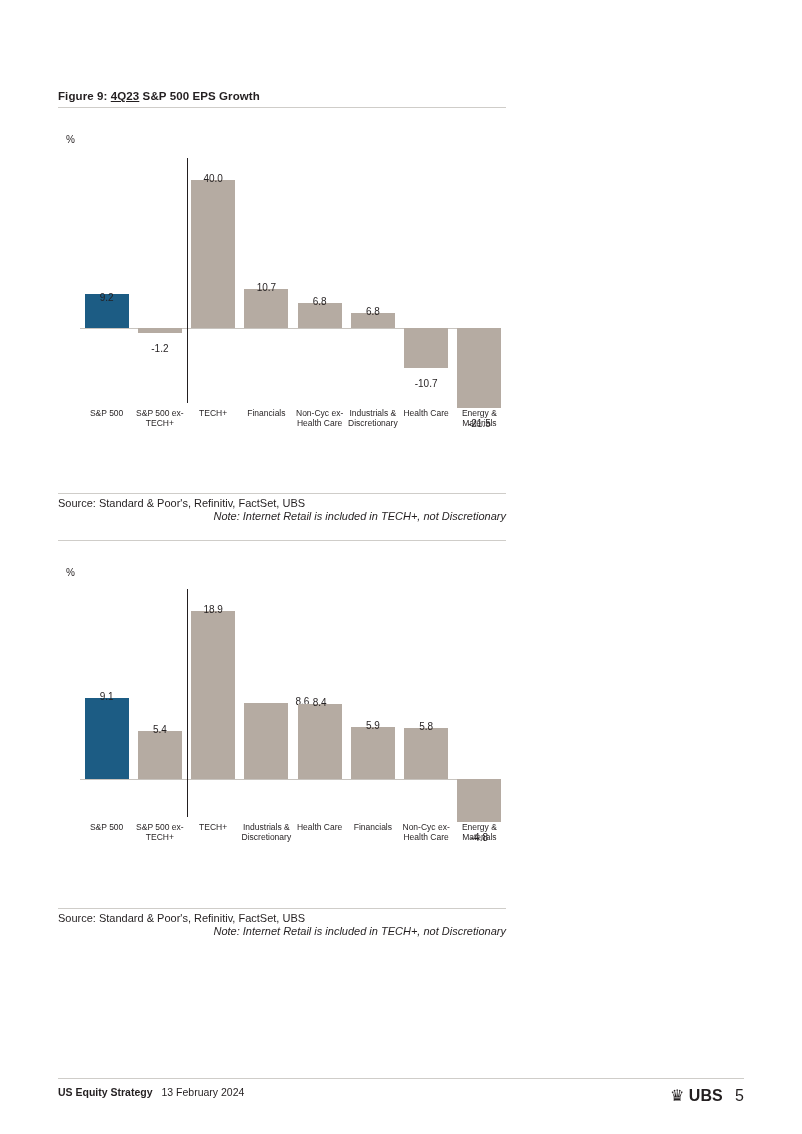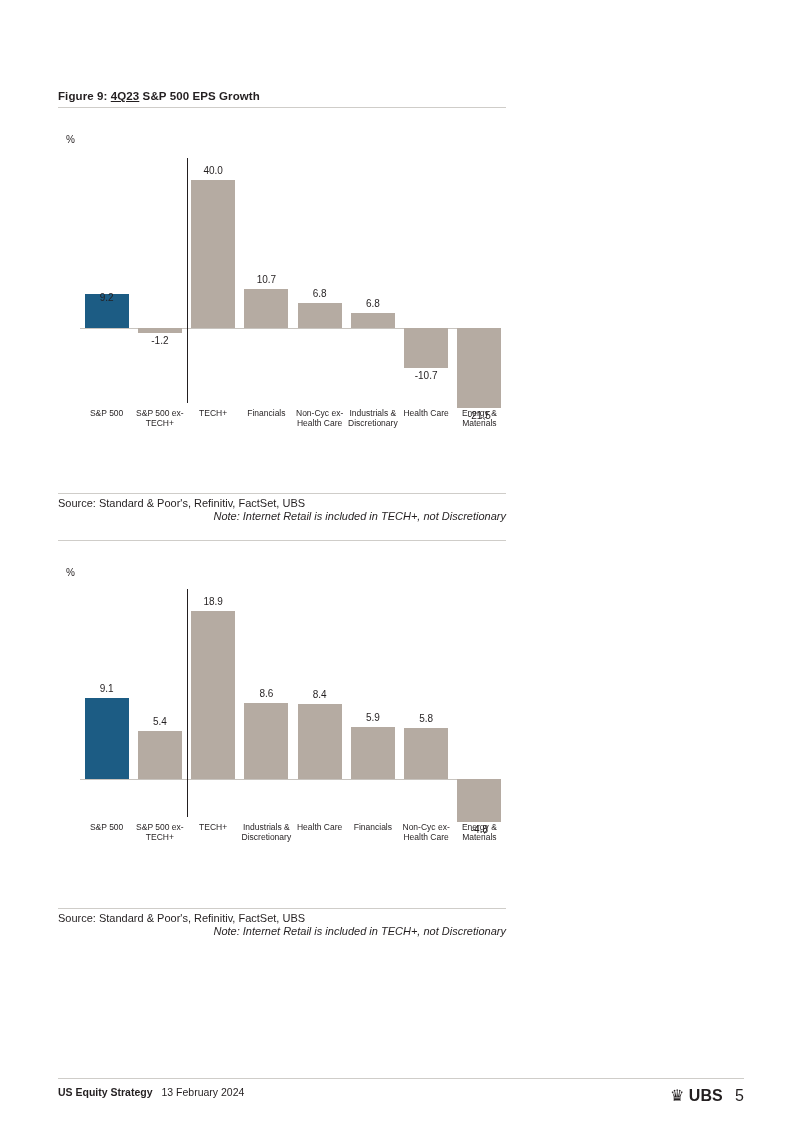--- a/index.html
+++ b/index.html
@@ -33,20 +33,21 @@
   
   .plot { position:absolute; }
   .bar {
     position:absolute;
     background:#b5aba2;
   }
   .bar.highlight { background:#1c5c84; }
   .bar-label {
     position:absolute; font-size:10px; color:#231f20; text-align:center;
     white-space:nowrap;
+    margin-top:8px;
   }
   .cat-label {
     position:absolute; font-size:8.5px; color:#231f20; text-align:center;
     line-height:10px;
   }
   .zero-line { position:absolute; background:#c8c4bf; height:1px; }
   .sep-line { position:absolute; background:#231f20; width:1.3px; }
 
   
   .footer-rule { position:absolute; left:58px; width:686px; border-top:1px solid #cfcdc9; }
@@ -63,21 +64,21 @@
   <div class="figure" id="fig9" style="top:90px;">
     <div class="fig-title">
       <span>Figure 9: </span><span class="u">4Q23</span><span> S&amp;P 500 EPS Growth</span>
     </div>
     <div class="fig-rule"></div>
     <div class="chart-area" style="height:385px;">
       <div class="axis-unit" style="left:8px; top:26px;">%</div>
       <div class="plot" id="plot9" style="left:0px; top:50px; width:448px; height:320px;">
           <div class="zero-line" style="left: 22px; top: 170.293px; width: 418px;"></div>
           <div class="bar highlight" style="left: 26.625px; width: 44px; height: 34.1073px; top: 136.185px;"></div>
-          <div class="bar-label" style="left: 18.625px; width: 60px; top: 134px;">9.2</div>
+          <div class="bar-label" style="left: 18.625px; width: 60px; top: 126px;">9.2</div>
           <div class="cat-label" style="left: 23px; width: 51.25px; top: 250px;">S&amp;P 500</div>
           <div class="bar" style="left: 79.875px; width: 44px; height: 4.44878px; top: 170.293px;"></div>
           <div class="bar-label" style="left: 71.875px; width: 60px; top: 176.741px;">-1.2</div>
           <div class="cat-label" style="left: 76.25px; width: 51.25px; top: 250px;">S&amp;P 500 ex-TECH+</div>
           <div class="bar" style="left: 133.125px; width: 44px; height: 148.293px; top: 22px;"></div>
           <div class="bar-label" style="left: 125.125px; width: 60px; top: 7px;">40.0</div>
           <div class="cat-label" style="left: 129.5px; width: 51.25px; top: 250px;">TECH+</div>
           <div class="bar" style="left: 186.375px; width: 44px; height: 39.6683px; top: 130.624px;"></div>
           <div class="bar-label" style="left: 178.375px; width: 60px; top: 115.624px;">10.7</div>
           <div class="cat-label" style="left: 182.75px; width: 51.25px; top: 250px;">Financials</div>
@@ -112,21 +113,21 @@
           <div class="bar highlight" style="left: 26.625px; width: 44px; height: 81.0169px; top: 109.249px;"></div>
           <div class="bar-label" style="left: 18.625px; width: 60px; top: 94.2489px;">9.1</div>
           <div class="cat-label" style="left: 23px; width: 51.25px; top: 233px;">S&amp;P 500</div>
           <div class="bar" style="left: 79.875px; width: 44px; height: 48.0759px; top: 142.19px;"></div>
           <div class="bar-label" style="left: 71.875px; width: 60px; top: 127.19px;">5.4</div>
           <div class="cat-label" style="left: 76.25px; width: 51.25px; top: 233px;">S&amp;P 500 ex-TECH+</div>
           <div class="bar" style="left: 133.125px; width: 44px; height: 168.266px; top: 22px;"></div>
           <div class="bar-label" style="left: 125.125px; width: 60px; top: 7px;">18.9</div>
           <div class="cat-label" style="left: 129.5px; width: 51.25px; top: 233px;">TECH+</div>
           <div class="bar" style="left: 186.375px; width: 44px; height: 76.5654px; top: 113.7px;"></div>
-          <div class="bar-label" style="left: 178.375px; width: 60px; top: 98.7004px;">8.6</div>
+          <div class="bar-label" style="left: 178.375px; width: 60px; top: 98.7004px; padding-left: 36px;">8.6</div>
           <div class="cat-label" style="left: 182.75px; width: 51.25px; top: 233px;">Industrials &amp; Discretionary</div>
           <div class="bar" style="left: 239.625px; width: 44px; height: 74.7848px; top: 115.481px;"></div>
           <div class="bar-label" style="left: 231.625px; width: 60px; top: 100.481px;">8.4</div>
           <div class="cat-label" style="left: 236px; width: 51.25px; top: 233px;">Health Care</div>
           <div class="bar" style="left: 292.875px; width: 44px; height: 52.5274px; top: 137.738px;"></div>
           <div class="bar-label" style="left: 284.875px; width: 60px; top: 122.738px;">5.9</div>
           <div class="cat-label" style="left: 289.25px; width: 51.25px; top: 233px;">Financials</div>
           <div class="bar" style="left: 346.125px; width: 44px; height: 51.6371px; top: 138.629px;"></div>
           <div class="bar-label" style="left: 338.125px; width: 60px; top: 123.629px;">5.8</div>
           <div class="cat-label" style="left: 342.5px; width: 51.25px; top: 233px;">Non-Cyc ex-Health Care</div>

